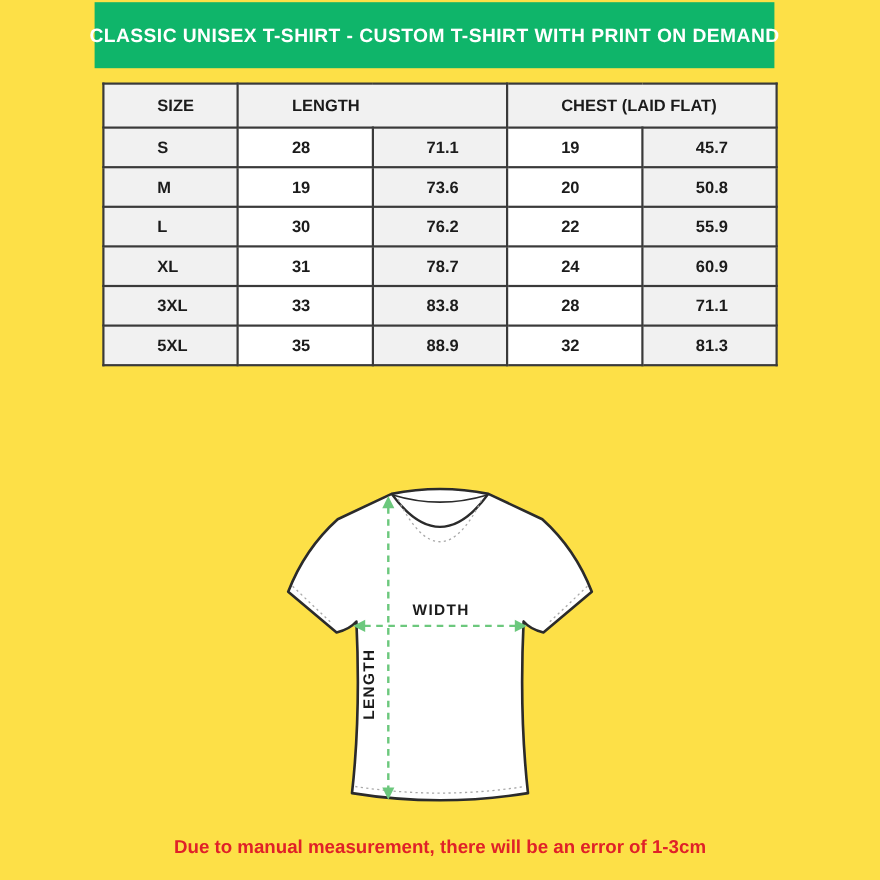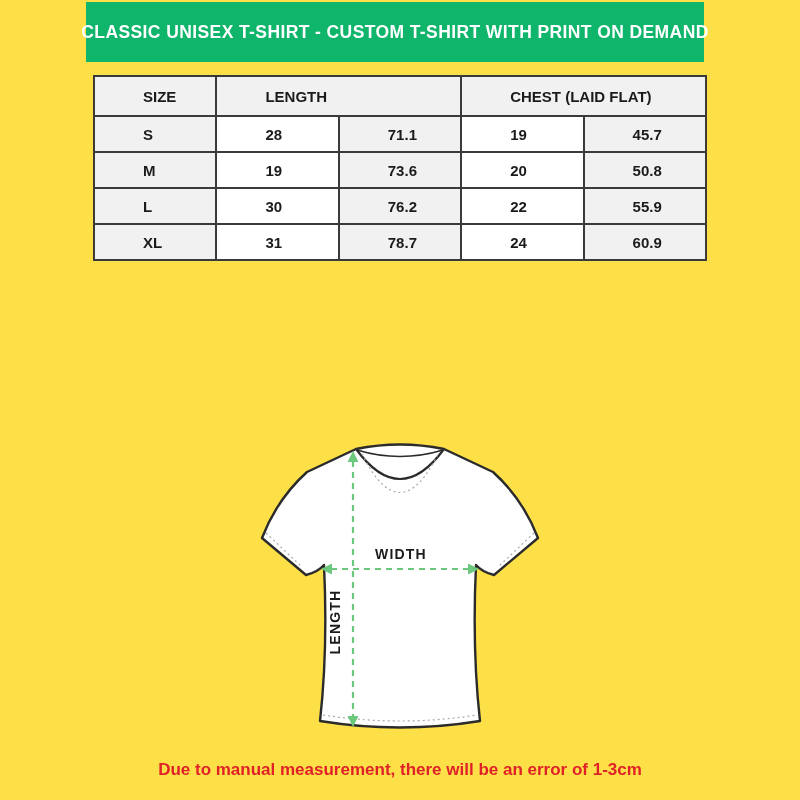--- a/index.html
+++ b/index.html
@@ -92,20 +92,34 @@
         <td>22</td>
         <td class="shaded">55.9</td>
       </tr>
       <tr>
         <td class="shaded">XL</td>
         <td>31</td>
         <td class="shaded">78.7</td>
         <td>24</td>
         <td class="shaded">60.9</td>
       </tr>
+      <tr>
+        <td class="shaded">3XL</td>
+        <td>33</td>
+        <td class="shaded">83.8</td>
+        <td>28</td>
+        <td class="shaded">71.1</td>
+      </tr>
+      <tr>
+        <td class="shaded">5XL</td>
+        <td>35</td>
+        <td class="shaded">88.9</td>
+        <td>32</td>
+        <td class="shaded">81.3</td>
+      </tr>
     </tbody>
   </table>
 
   <svg class="diagram" viewBox="0 0 340 330">
 
     <g>
       <path class="shirt-outline" d="
         M 126,24
         Q 170,15 214,24
         L 263,47

